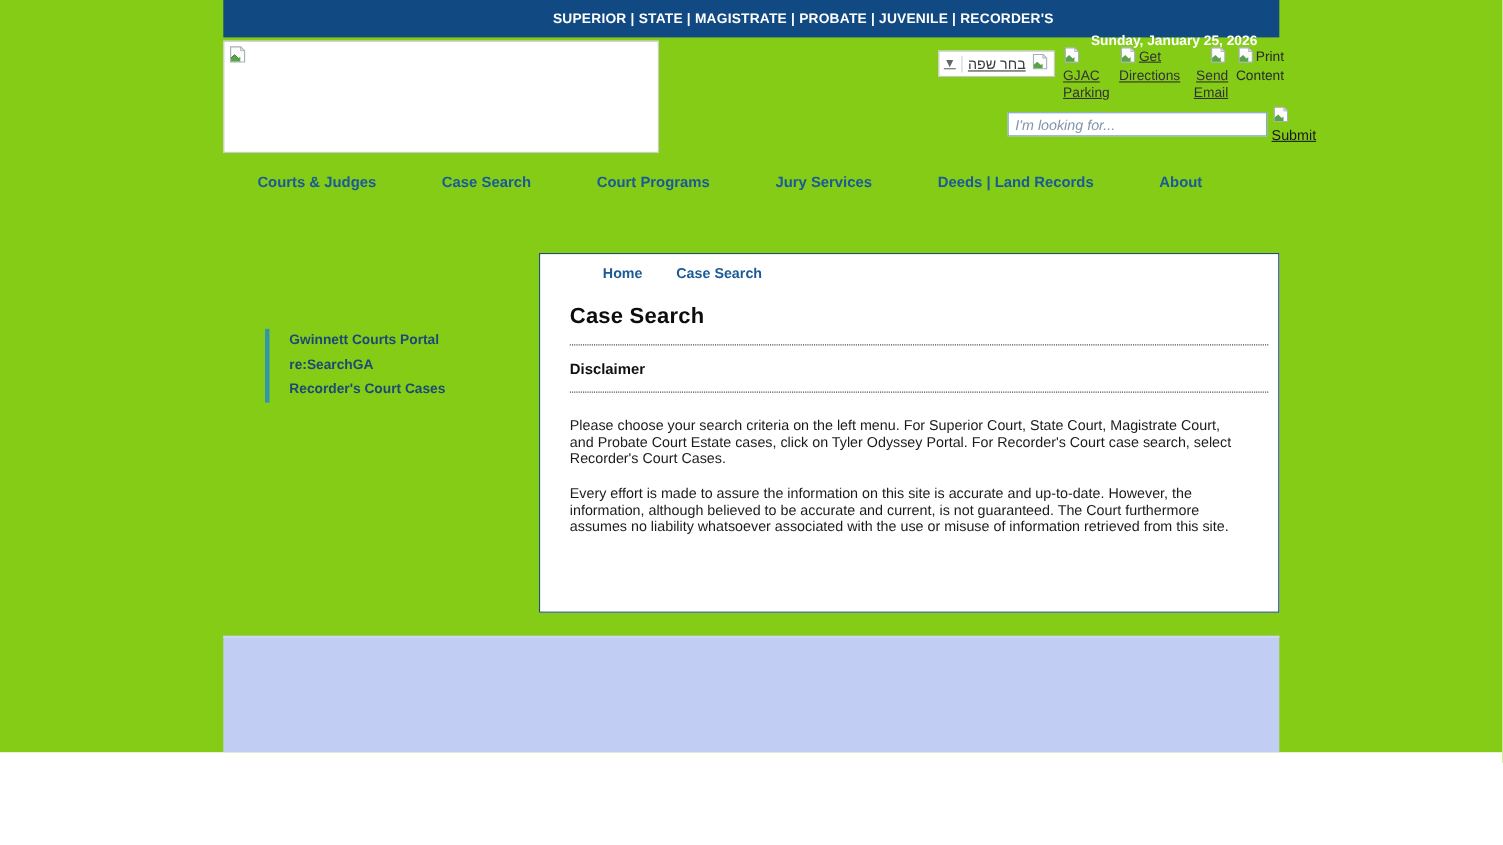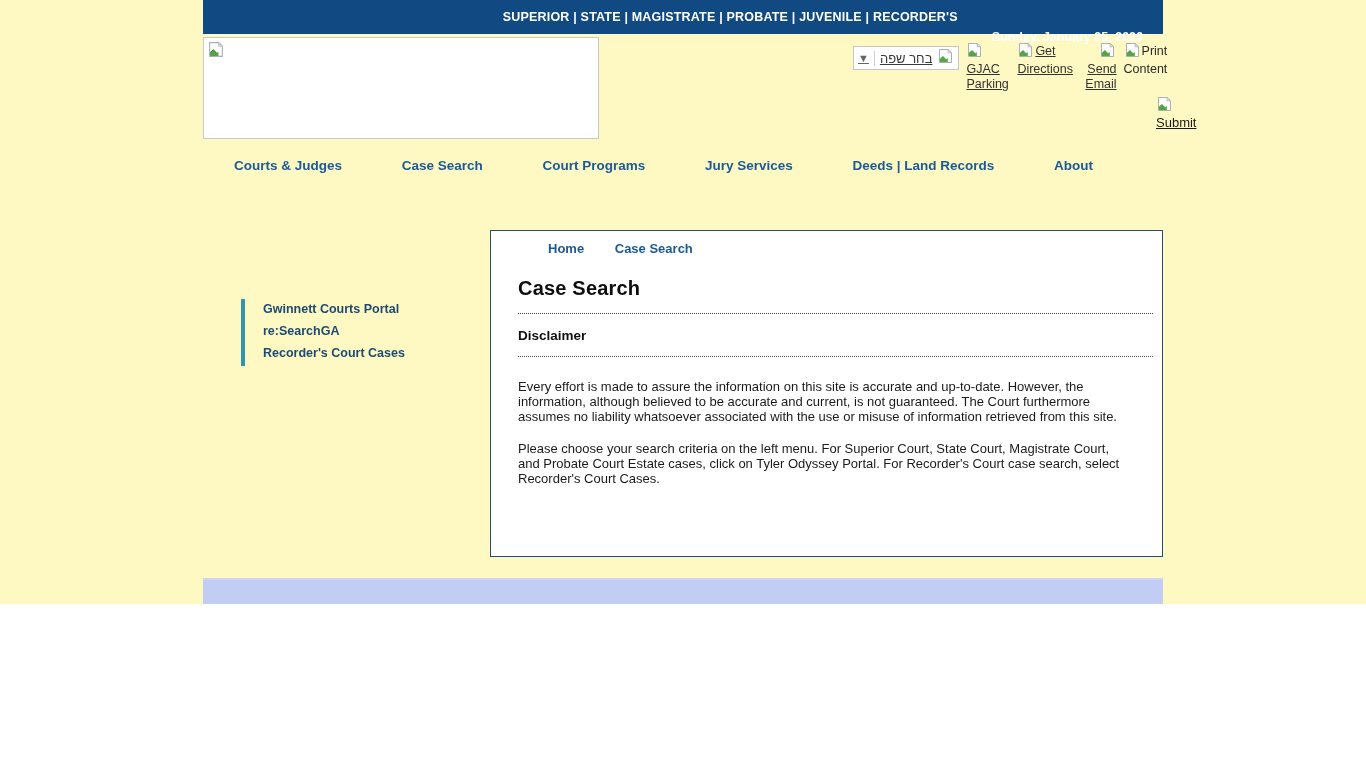--- a/index.html
+++ b/index.html
@@ -1,22 +1,22 @@
 <!DOCTYPE html>
 <html><head>
 <meta charset="utf-8">
 <style>
   * { margin: 0; padding: 0; box-sizing: border-box; }
   html, body { background: #fff; }
   #page {
     position: relative;
     width: 1366px;
-    height: 604px;
+    height: 684px;
     overflow: hidden;
-    background: #fef9c3;
+    background: #84cc16;
     font-family: "Liberation Sans", sans-serif;
     color: #1a1a1a;
   }
 
   
   .topbar {
     position: absolute; left: 203px; top: 0; width: 960px; height: 34px;
     background: #114a82;
     display: flex; align-items: center; justify-content: flex-end;
     color: #fff; font-weight: bold; font-size: 12.5px;
@@ -169,20 +169,21 @@
             <path d="M2.9 14.1v-3.4l3.1-2.6 3.2 3.1 1.6-1.3v4.2Z" fill="#57a345"></path>
           </svg></span><span>Send Email</span></a>
 
     <a class="hlink w-print"><span class="bimg"><svg width="17" height="16" viewBox="0 0 17 16">
             <path d="M2.5 1.5h8.6l3.4 3.3v9.7H2.5Z" fill="#fdfdfd" stroke="#a8b0b8"></path>
             <path d="M11.1 1.5l3.4 3.3h-3.4Z" fill="#e4e9ee" stroke="#a8b0b8" stroke-width=".8"></path>
             <path d="M2.9 14.1v-3.4l3.1-2.6 3.2 3.1 1.6-1.3v4.2Z" fill="#57a345"></path>
           </svg></span><span>Print Content</span></a>
   </div>
 
+  <input class="search-input" type="text" placeholder="I'm looking for..." style="">
   <div class="submit-btn">
     <span class="bimg"><svg width="17" height="16" viewBox="0 0 17 16">
           <path d="M2.5 1.5h8.6l3.4 3.3v9.7H2.5Z" fill="#fdfdfd" stroke="#a8b0b8"></path>
           <path d="M11.1 1.5l3.4 3.3h-3.4Z" fill="#e4e9ee" stroke="#a8b0b8" stroke-width=".8"></path>
           <path d="M2.9 14.1v-3.4l3.1-2.6 3.2 3.1 1.6-1.3v4.2Z" fill="#57a345"></path>
         </svg></span><span>Submit</span>
   </div>
 
   <div class="nav">
     <span class="nav-item">Courts &amp; Judges</span>
@@ -201,19 +202,19 @@
 
   <div class="content-box">
     <div class="breadcrumb">
       <span class="bc-home">Home</span>
       <span class="bc-current">Case Search</span>
     </div>
     <h1 class="page-title">Case Search</h1>
     <hr class="dotted-rule">
     <h2 class="section-heading">Disclaimer</h2>
     <hr class="dotted-rule">
+    <p class="para">Please choose your search criteria on the left menu. For Superior Court, State Court, Magistrate Court, and Probate Court Estate cases, click on Tyler Odyssey Portal. For Recorder's Court case search, select Recorder's Court Cases.</p>
     <p class="para">Every effort is made to assure the information on this site is accurate and up-to-date. However, the information, although believed to be accurate and current, is not guaranteed. The Court furthermore assumes no liability whatsoever associated with the use or misuse of information retrieved from this site.</p>
-    <p class="para">Please choose your search criteria on the left menu. For Superior Court, State Court, Magistrate Court, and Probate Court Estate cases, click on Tyler Odyssey Portal. For Recorder's Court case search, select Recorder's Court Cases.</p>
   </div>
 
   <div class="footer"></div>
 
 </div>
 
 </body></html>

